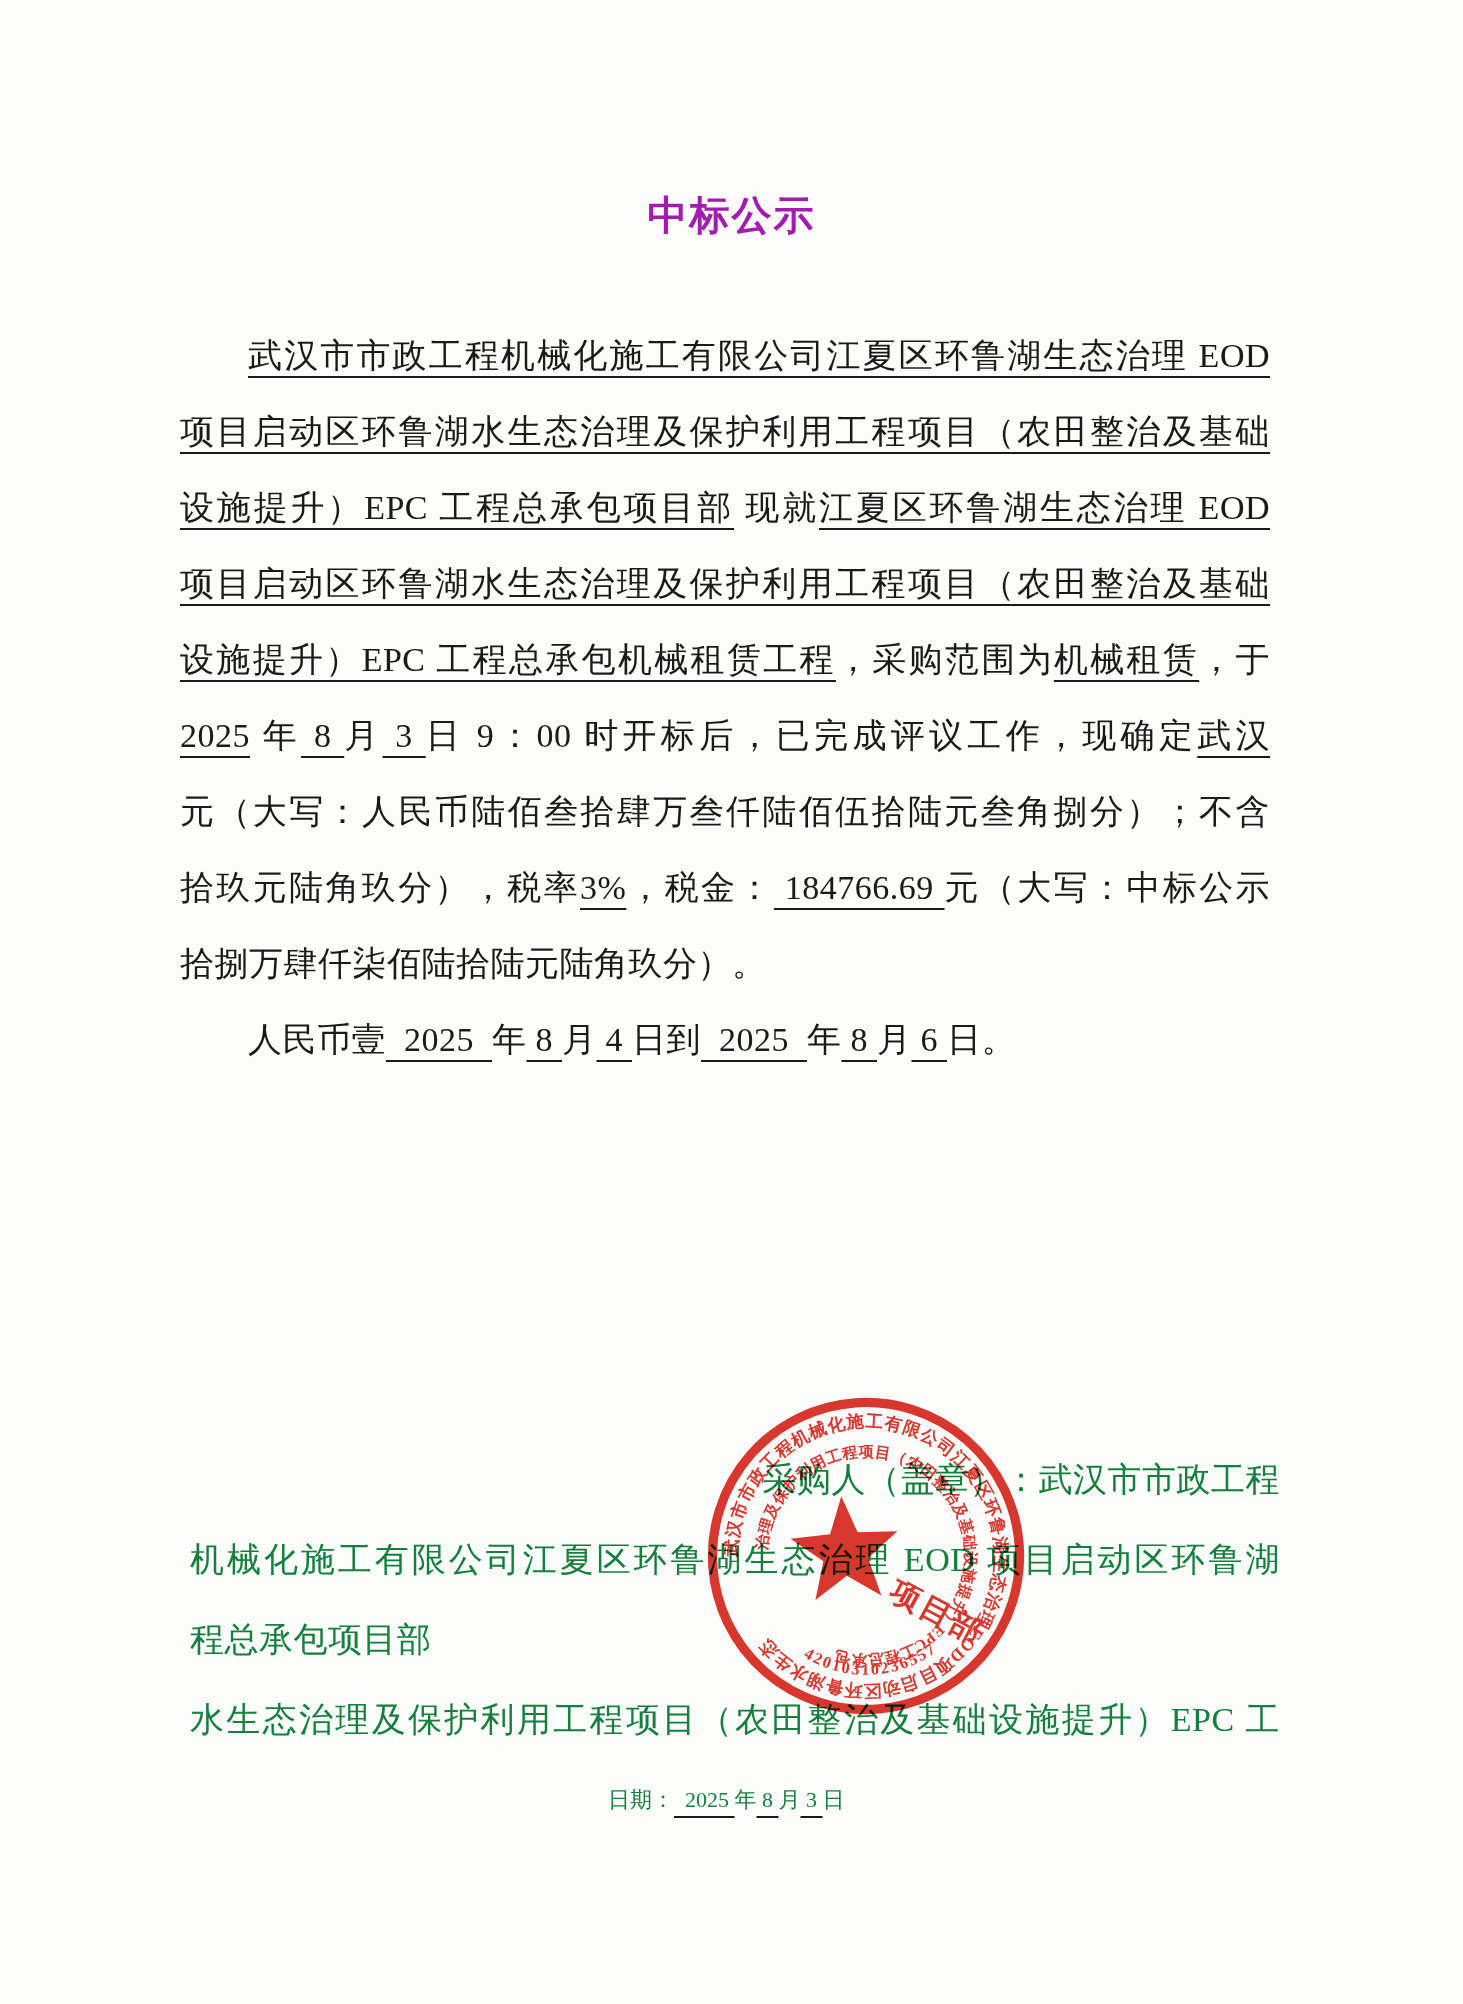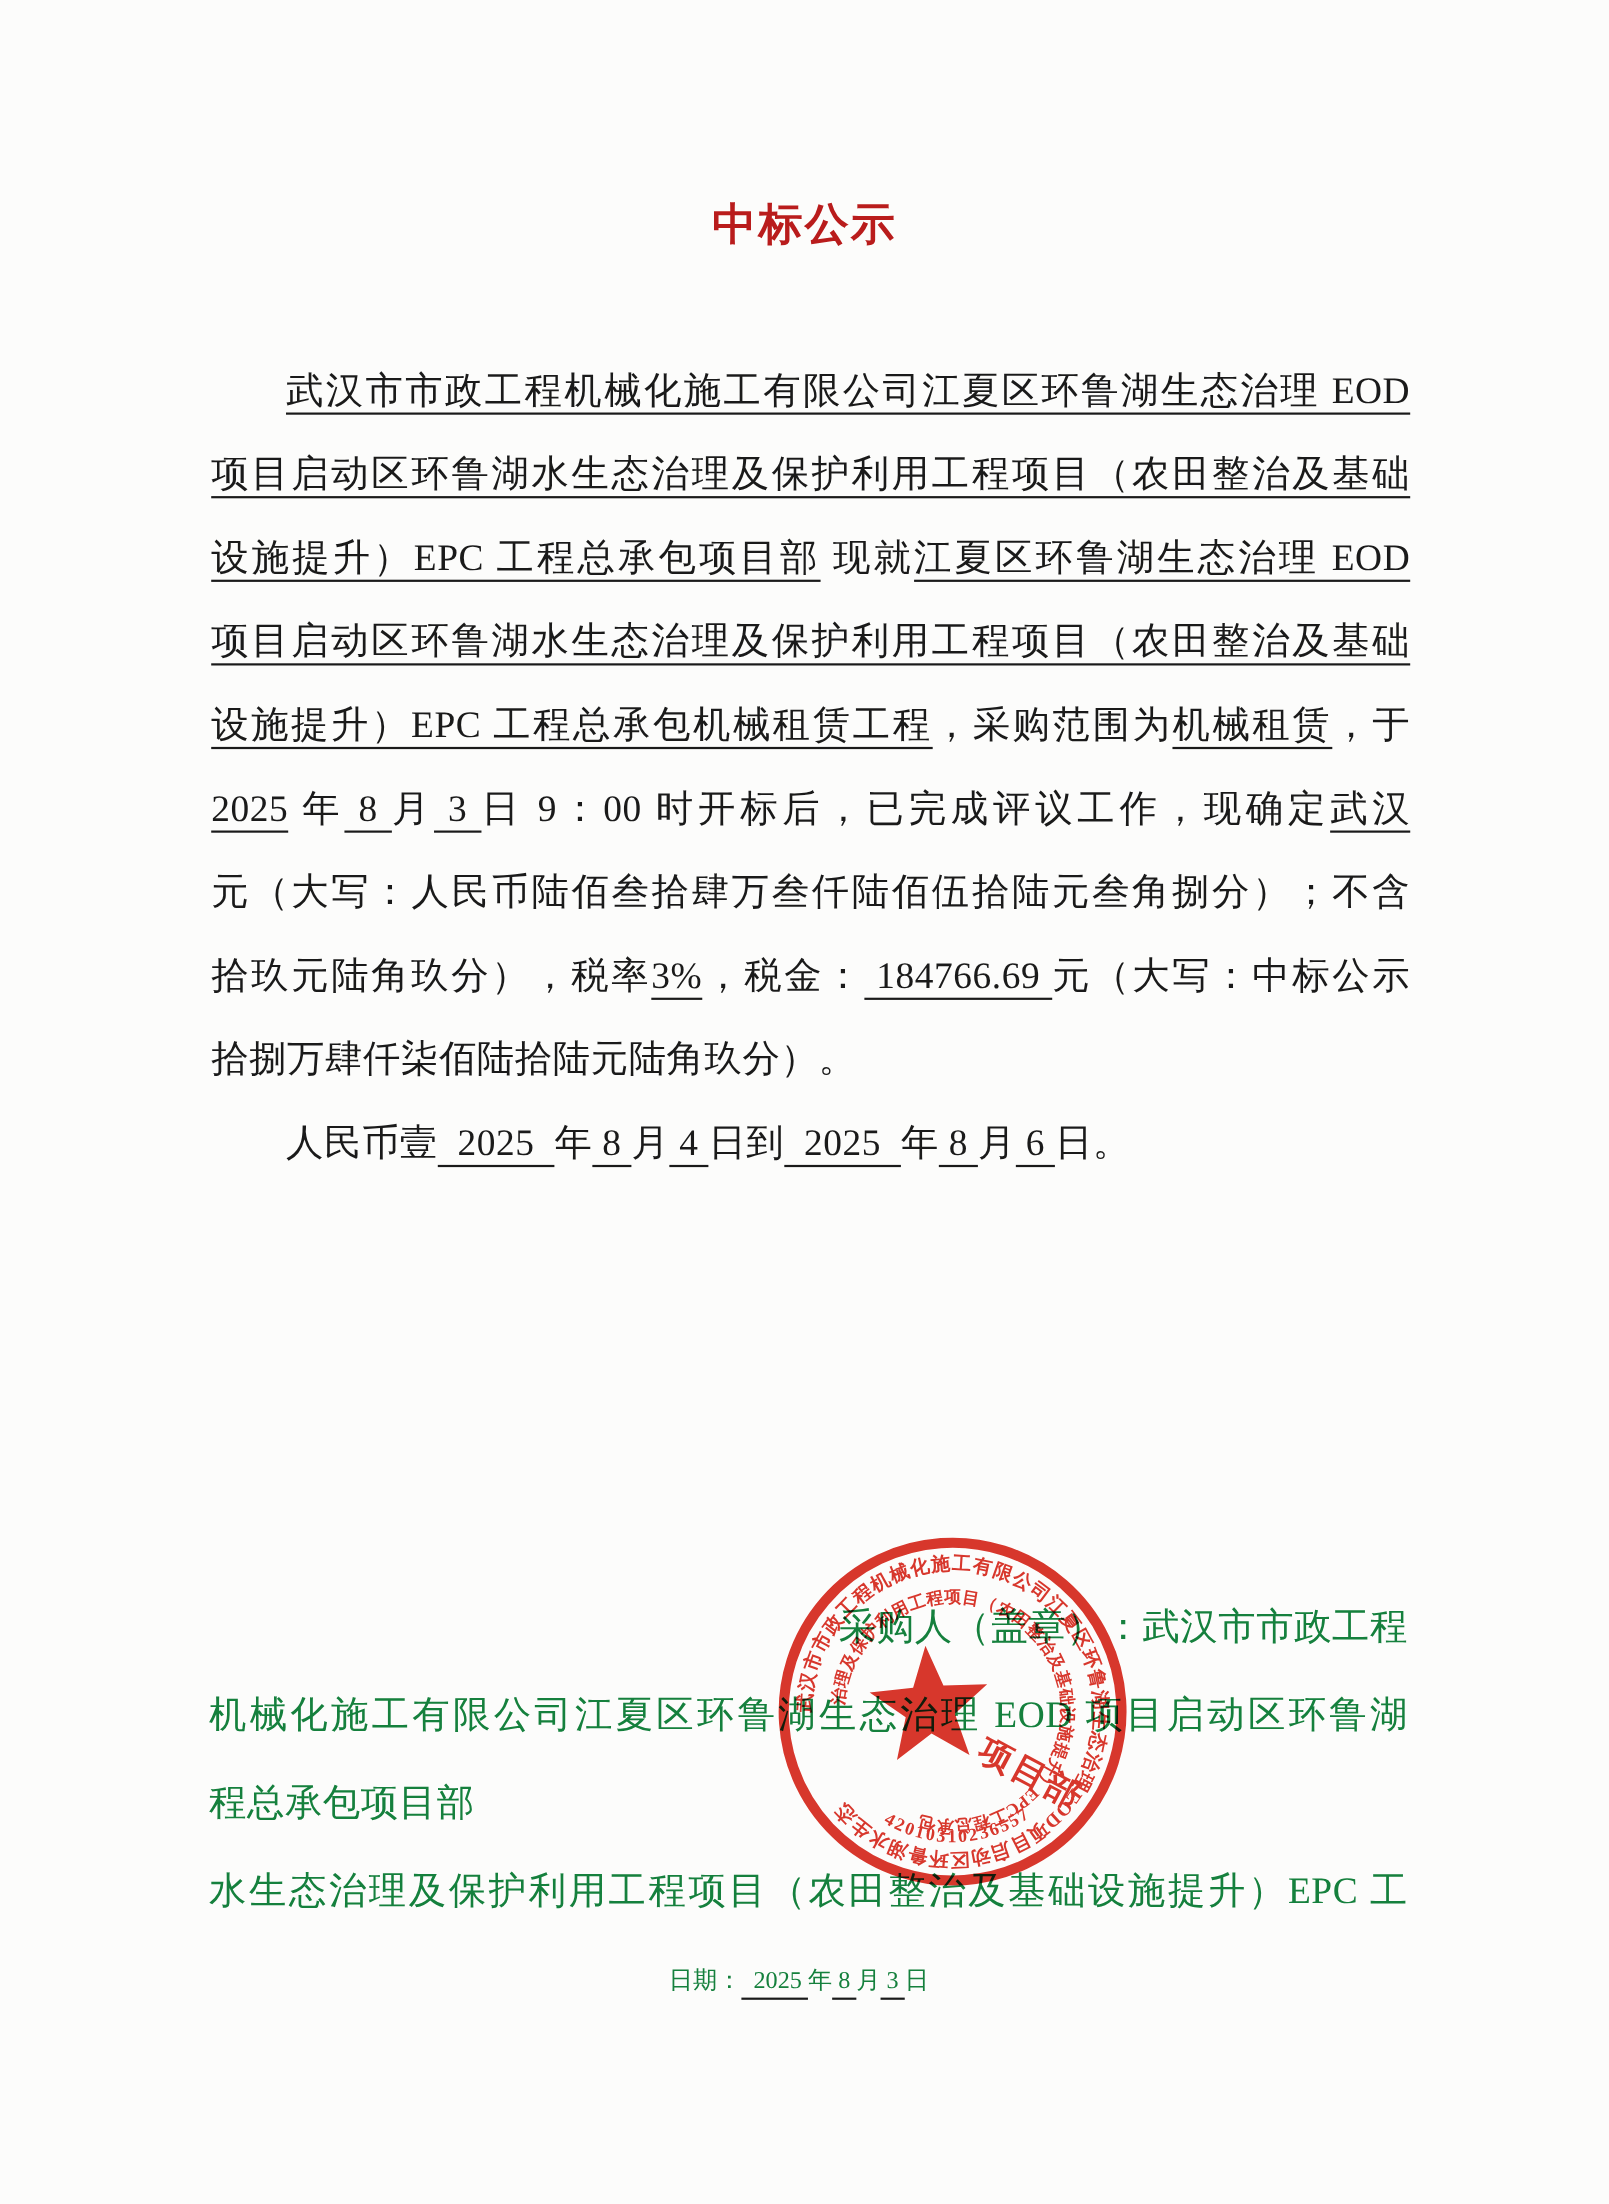--- a/index.html
+++ b/index.html
@@ -11,30 +11,30 @@
   .page{
     position:relative;
     width:1463px;height:2004px;
     background:#fcfcfb;
     overflow:hidden;
     color:#161616;
   }
   .title{
     position:absolute;
     top:172px;left:0;right:0;
-    margin:4px;
+    margin:16px;
     text-align:center;
     font-size:40px;
     font-weight:600;
     letter-spacing:2px;
-    color:#b91c1c;
+    color:#a21caf;
   }
   .body-block{
     position:absolute;
-    top:318px;left:192px;
+    top:318px;left:180px;
     width:1090px;
     font-size:34px;
     color:#1a1a1a;
   }
   .line{
     height:76px;
     line-height:76px;
     white-space:nowrap;
     letter-spacing:0.5px;
   }

